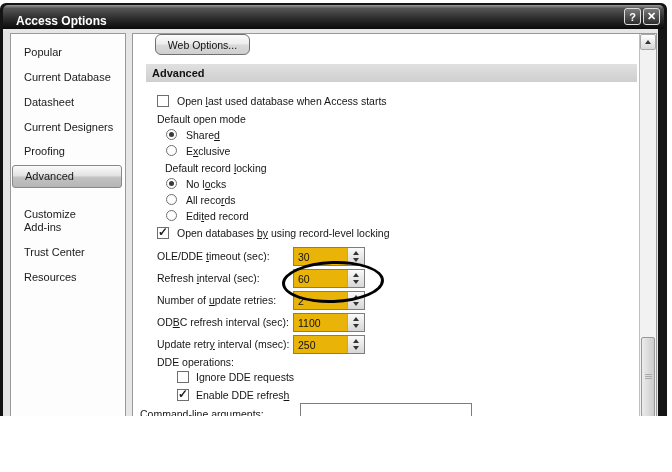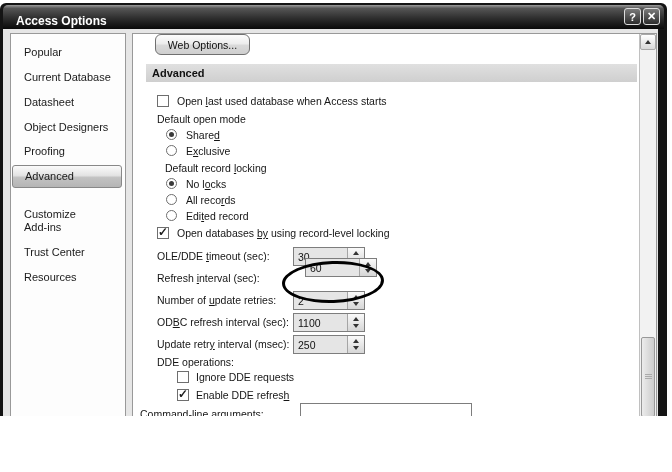--- a/index.html
+++ b/index.html
@@ -42,21 +42,21 @@
        display:flex;align-items:center;justify-content:center;box-sizing:border-box;cursor:default;}
   .btn-default{border:2px solid #4c4c4c;}
 
   
   .cb{width:12px;height:12px;background:#ffffff;border:1px solid #6e6e6e;box-sizing:border-box;}
   .cb.on::after{content:"\2713";position:absolute;left:0px;top:-3px;font-size:12px;font-weight:bold;color:#1c1c1c;}
   .radio{width:11px;height:11px;background:#ffffff;border:1px solid #6e6e6e;border-radius:50%;box-sizing:border-box;}
   .radio.on::after{content:"";position:absolute;left:2px;top:2px;width:5px;height:5px;border-radius:50%;background:#3a3a3a;}
 
   
-  .spinfield{width:72px;height:19px;background:#e5e5e5;border:1px solid #7d7d7d;box-sizing:border-box;display:flex;}
+  .spinfield{width:72px;height:19px;background:#eab308;border:1px solid #7d7d7d;box-sizing:border-box;display:flex;}
   .spin-val{flex:1;font-size:10.5px;color:#111111;padding:3px 0 0 4px;}
   .spin-btns{width:16px;border-left:1px solid #a5a5a5;background:linear-gradient(180deg,#fafafa,#d6d6d6);
              display:flex;flex-direction:column;align-items:center;justify-content:center;gap:3px;}
   .tri-up{width:0;height:0;border-left:3px solid transparent;border-right:3px solid transparent;border-bottom:4px solid #333333;}
   .tri-down{width:0;height:0;border-left:3px solid transparent;border-right:3px solid transparent;border-top:4px solid #333333;}
 
   
   .txt-input{left:300px;top:403px;width:172px;height:20px;border:1px solid #7d7d7d;box-sizing:border-box;
              font-family:"Liberation Sans",sans-serif;font-size:10.5px;padding:0 3px;background:#ffffff;}
 
@@ -91,21 +91,21 @@
   </div>
   <div class="abs tb-btn" style="left:624px;">?</div>
   <div class="abs tb-btn" style="left:643px;">✕</div>
 
   <div class="abs body"></div>
 
   <div class="abs panel sidebar"></div>
   <div class="abs sb-item" style="top:40px;">Popular</div>
   <div class="abs sb-item" style="top:65px;">Current Database</div>
   <div class="abs sb-item" style="top:90px;">Datasheet</div>
-  <div class="abs sb-item" style="top:115px;">Object Designers</div>
+  <div class="abs sb-item" style="top:115px;">Current Designers</div>
   <div class="abs sb-item" style="top:139px;">Proofing</div>
   <div class="abs sb-item on" style="top:165px;">Advanced</div>
   <div class="abs sb-item" style="top:190px;margin-top:12px;">Customize</div>
   <div class="abs sb-item" style="top:215px;">Add-ins</div>
   <div class="abs sb-item" style="top:240px;">Trust Center</div>
   <div class="abs sb-item" style="top:265px;">Resources</div>
 
   <div class="abs panel contentpanel"></div>
 
   <div class="abs btn" style="left:155px;top:34px;width:95px;height:21px;">Web Options...</div>
@@ -135,21 +135,21 @@
   <div class="abs lbl" style="left:157px;top:250px;">OLE/DDE <u>t</u>imeout (sec):</div>
   <div class="abs spinfield" style="left:293px;top:247px;">
     <div class="spin-val">30</div>
     <div class="spin-btns">
         <div class="tri-up"></div>
         <div class="tri-down"></div>
       </div>
   </div>
 
   <div class="abs lbl" style="left:157px;top:272px;">Refresh <u>i</u>nterval (sec):</div>
-  <div class="abs spinfield" style="left:293px;top:258px;margin-left:12px;">
+  <div class="abs spinfield" style="left:293px;top:269px;">
     <div class="spin-val">60</div>
     <div class="spin-btns">
         <div class="tri-up"></div>
         <div class="tri-down"></div>
       </div>
   </div>
 
   <div class="abs lbl" style="left:157px;top:294px;">Number of <u>u</u>pdate retries:</div>
   <div class="abs spinfield" style="left:293px;top:291px;">
     <div class="spin-val">2</div>

